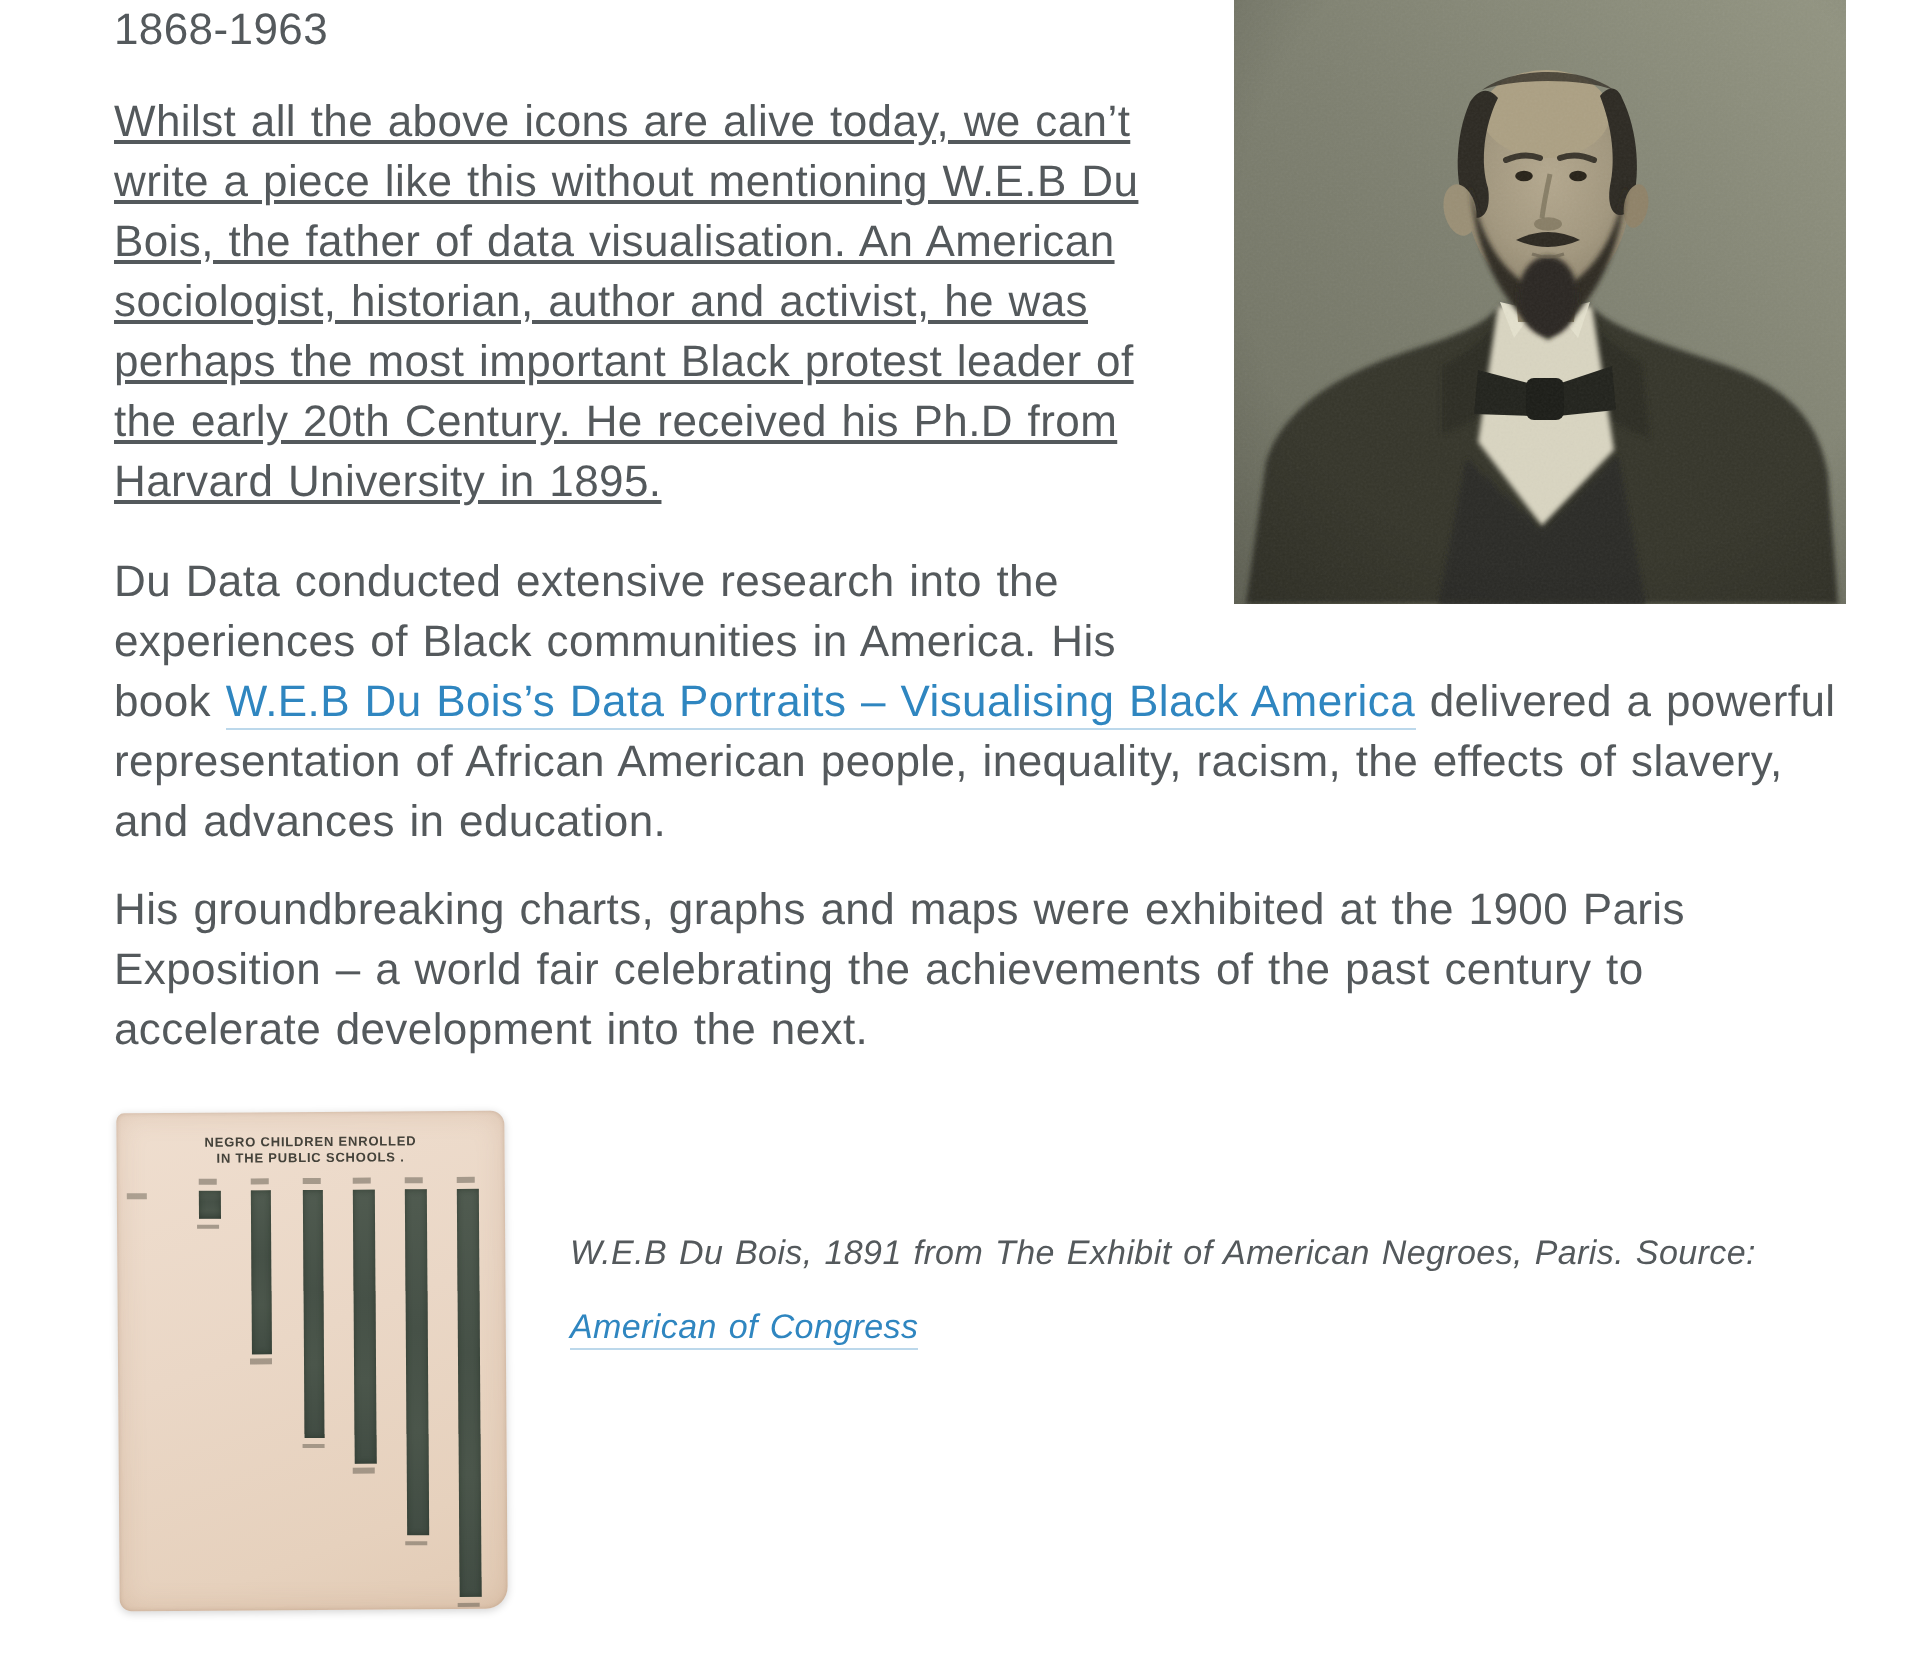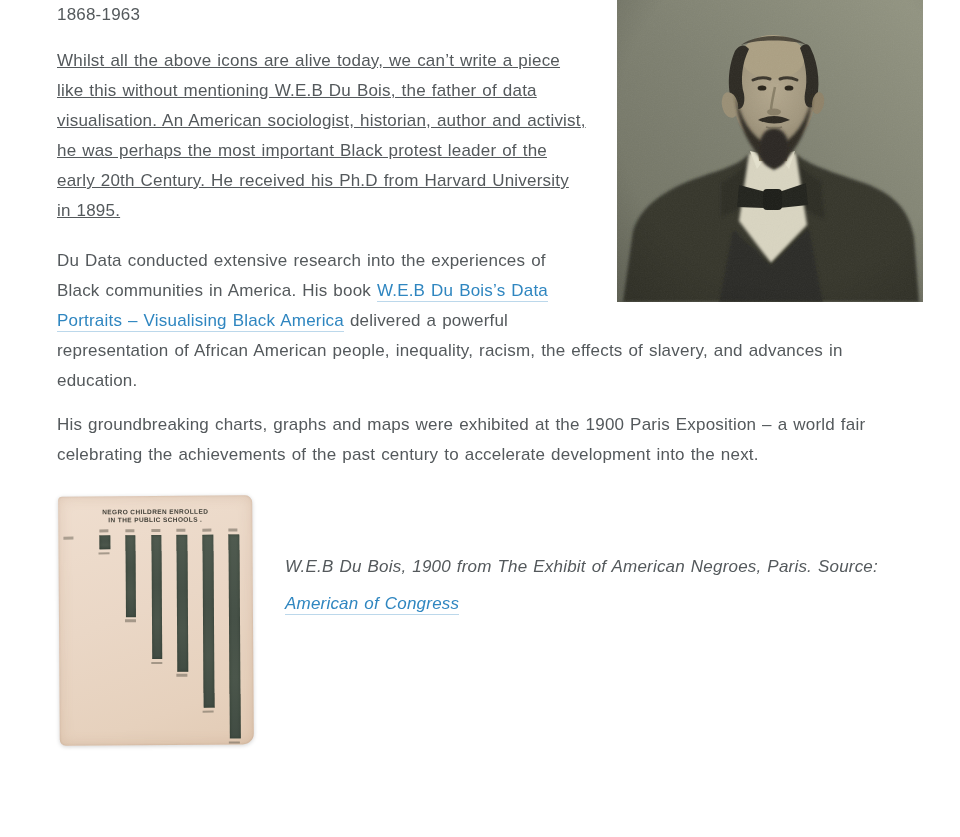--- a/index.html
+++ b/index.html
@@ -27,21 +27,21 @@
     white-space: nowrap;
   }
   h1.page-title > span {
     display: inline-block;
     transform: scale(0.62, 1.04);
     transform-origin: 0 50%;
   }
   
   p {
     margin: 0;
-    font-size: 17px;
+    font-size: 22px;
     line-height: 30px;
     letter-spacing: 0.2px;
     word-spacing: 1px;
     color: #54595c;
   }
   p.dates { margin-bottom: 16px; }
   p.para-1 { margin-bottom: 20px; text-decoration: underline; }
   p.para-2 { margin-bottom: 14px; }
   p.para-3 { margin-bottom: 24px; }
   a.text-link {
@@ -231,16 +231,16 @@
         <div class="chart-bars">
             <div class="chart-bar" style="left: 41px; height: 14.28px;"></div>
             <div class="chart-bar" style="left: 66.8px; height: 81.6px;"></div>
             <div class="chart-bar" style="left: 92.6px; height: 124.44px;"></div>
             <div class="chart-bar" style="left: 118.4px; height: 136.68px;"></div>
             <div class="chart-bar" style="left: 144.2px; height: 173.4px;"></div>
             <div class="chart-bar" style="left: 170px; height: 204px;"></div>
           </div>
       </div>
     </div>
-    <p class="caption"><span>W.E.B Du Bois, 1900 from The Exhibit of American Negroes, Paris. Source: </span><a class="text-link" href="#">American of Congress</a></p>
+    <p class="caption"><span>W.E.B Du Bois, 1891 from The Exhibit of American Negroes, Paris. Source: </span><a class="text-link" href="#">American of Congress</a></p>
   </div>
 
 </div>
 
 </body></html>

